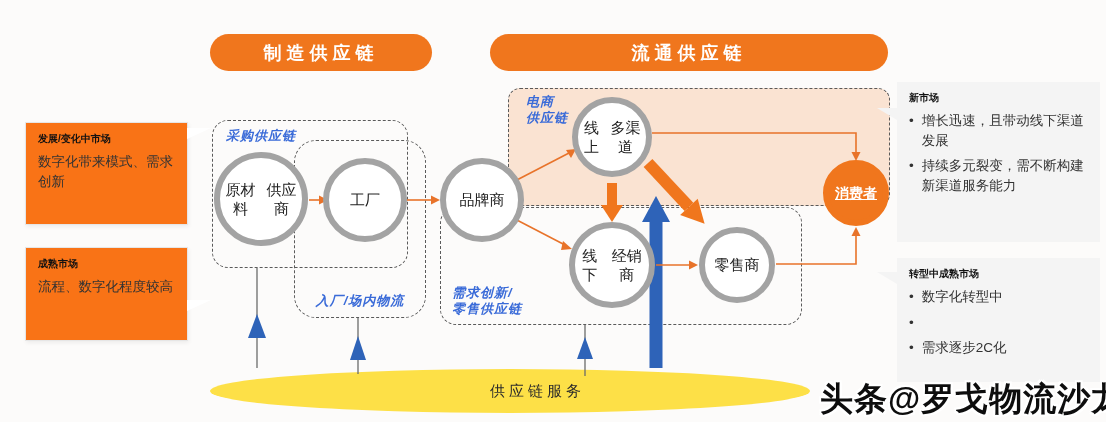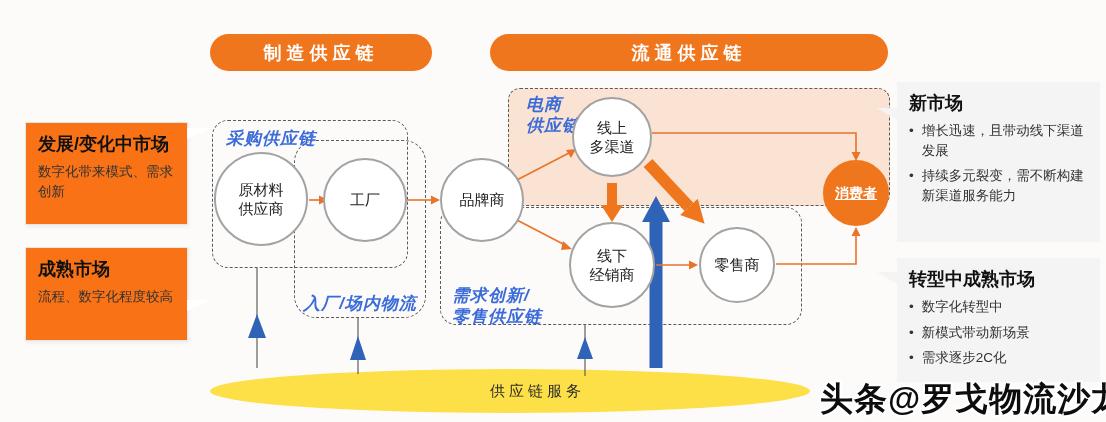--- a/index.html
+++ b/index.html
@@ -16,39 +16,39 @@
     display:flex;align-items:center;justify-content:center;letter-spacing:5px;
     z-index:4;
   }
   
   .dashedbox{
     position:absolute;border:1.6px dashed #5a5a5a;border-radius:16px;
     z-index:1;box-sizing:border-box;
   }
   .chain-label{
     position:absolute;color:#3a6bd8;font-weight:bold;font-style:italic;
-    font-size:17px;line-height:1.25;z-index:2;letter-spacing:1px;
+    font-size:13px;line-height:1.25;z-index:2;letter-spacing:1px;
   }
   
   .node{
-    position:absolute;border-radius:50%;background:#fff;border:2px solid #a3a3a3;
-    display:flex;flex-direction:column;align-items:center;justify-content:center;
+    position:absolute;border-radius:50%;background:#fff;border:6px solid #a3a3a3;
+    display:flex;flex-direction:row;align-items:center;justify-content:center;
     font-size:15px;line-height:1.3;color:#222;text-align:center;z-index:3;
     box-sizing:border-box;
   }
   .node.filled{background:#f0761d;border-color:#f0761d;color:#fff;font-weight:bold;text-decoration:underline;}
   
   .callout-left{
     position:absolute;background:#f97316;border:1px solid #e6e6e6;
     box-shadow:1px 2px 4px rgba(0,0,0,0.06);padding:9px 12px;z-index:4;box-sizing:border-box;
   }
   .callout-right{
     position:absolute;background:#f4f4f4;padding:9px 10px 9px 12px;z-index:4;box-sizing:border-box;
   }
-  .callout-title{font-size:18px;font-weight:bold;color:#111;margin-bottom:6px;}
+  .callout-title{font-size:10px;font-weight:bold;color:#111;margin-bottom:6px;}
   .callout-body{font-size:13.5px;color:#333;line-height:1.5;}
   .bullets{margin:0;padding:0;list-style:none;}
   .bullets li{
     font-size:13.5px;color:#333;line-height:1.45;margin-bottom:6px;
     display:flex;gap:8px;
   }
   .bullets li .dot{flex:0 0 auto;}
   .tail-right{
     position:absolute;width:0;height:0;z-index:4;
     border-top:11px solid #fff;border-right:24px solid transparent;
@@ -202,21 +202,20 @@
 
 <div class="callout-right" style="left:897px;top:258px;width:203px;height:124px;">
   <div class="callout-title">转型中成熟市场</div>
   <ul class="bullets">
     <li>
       <span class="dot">•</span>
       <span>数字化转型中</span>
     </li>
     <li>
       <span class="dot">•</span>
-      <span>新模式带动新场景</span>
     </li>
     <li>
       <span class="dot">•</span>
       <span>需求逐步2C化</span>
     </li>
   </ul>
 </div>
 <div class="tail-left" style="left:877px;top:272px;"></div>
 
 <div class="ellipse">

